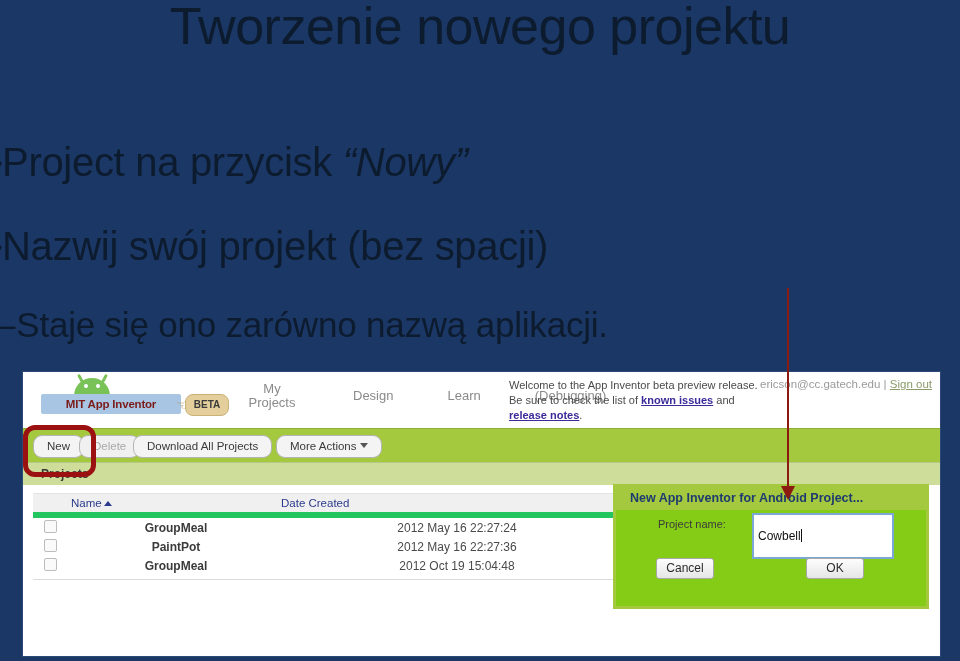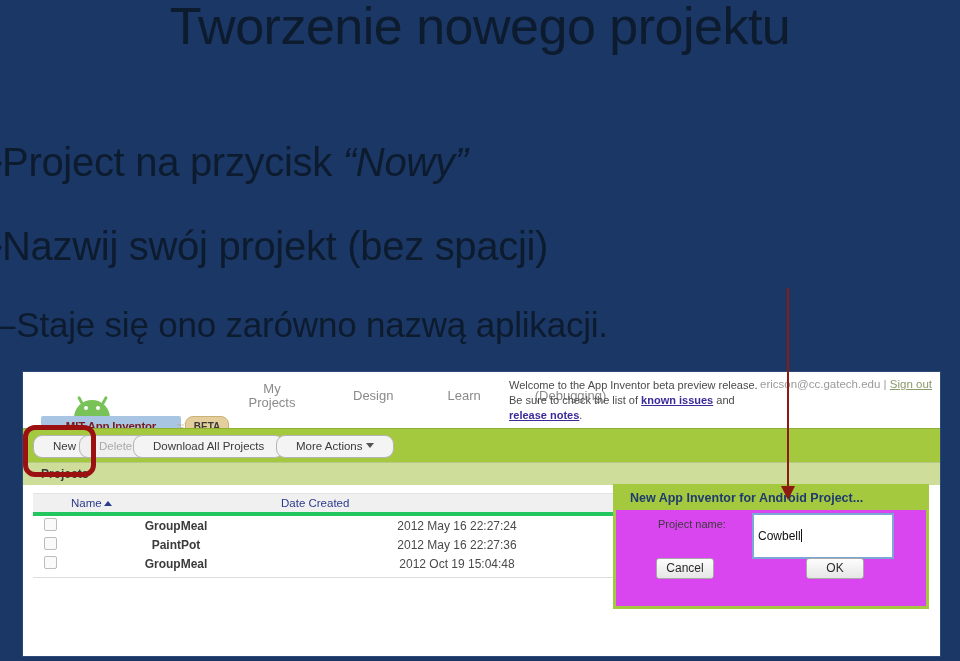--- a/index.html
+++ b/index.html
@@ -80,21 +80,20 @@
     position: relative;
     height: 56px;
     background: #ffffff;
   }
   .logo-wrap {
     position: absolute;
     left: 12px;
     top: 0px;
     width: 200px;
     height: 56px;
-    margin-top: 22px;
   }
   .droid {
     position: absolute;
     left: 35px;
     top: 2px;
     width: 44px;
     height: 22px;
   }
   .droid .head {
     position: absolute;
@@ -219,21 +218,21 @@
   .tb-btn {
     position: absolute;
     top: 6px;
     height: 21px;
     background: #f4f4f4;
     border: 1px solid #b4b4b4;
     border-radius: 9px;
     font-size: 11.5px;
     color: #3a3a3a;
     line-height: 21px;
-    padding: 0 19px;
+    padding: 0 13px;
     white-space: nowrap;
   }
   .tb-btn.disabled { color: #a9a9a9; background: #f0f0f0; }
   .tb-new      { left: 10px; }
   .tb-delete   { left: 56px; }
   .tb-download { left: 110px; }
   .tb-more     { left: 253px; }
   .caret-down {
     display: inline-block;
     margin-left: 4px;
@@ -268,21 +267,21 @@
   
   .ptable {
     margin: 8px 0 0 10px;
     width: 600px;
     border-collapse: collapse;
     font-size: 12px;
   }
   .ptable th {
     text-align: left;
     background: #f0f0f0;
-    border-bottom: 4px solid #22c55e;
+    border-bottom: 6px solid #22c55e;
     border-top: 1px solid #e3e3e3;
     color: #2b3a8c;
     font-weight: normal;
     font-size: 11.5px;
     padding: 3px 0;
   }
   .ptable td {
     padding: 2px 0;
     color: #3b3b3b;
     font-weight: bold;
@@ -315,21 +314,21 @@
     height: 1px;
     background: #dcdcdc;
   }
 
   
   .dialog {
     position: absolute;
     left: 590px;
     top: 112px;
     width: 310px;
-    background: #d946ef;
+    background: #84cc16;
     border: 3px solid #a4c93f;
     z-index: 10;
   }
   .dlg-title {
     background: #a4c93f;
     color: #1e3a6e;
     font-size: 12.5px;
     font-weight: bold;
     padding: 4px 0 5px 14px;
   }

